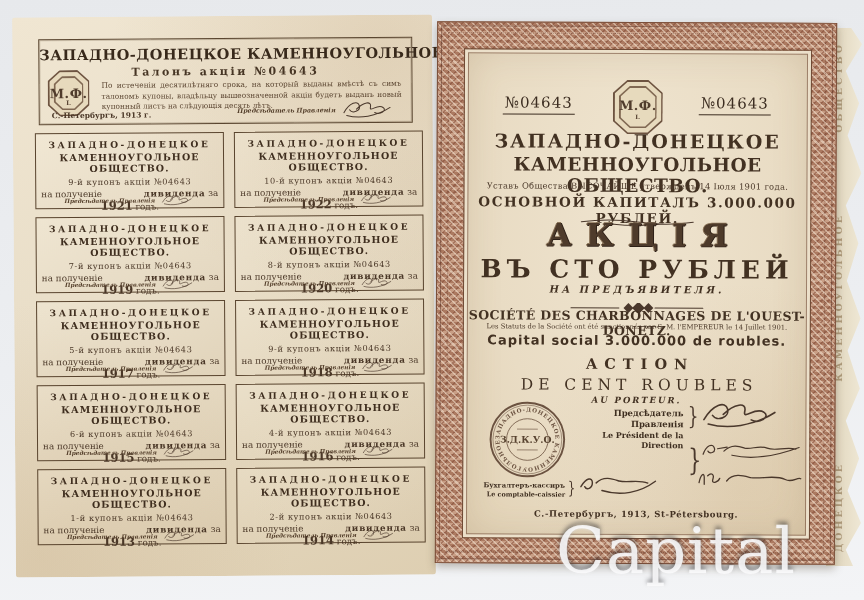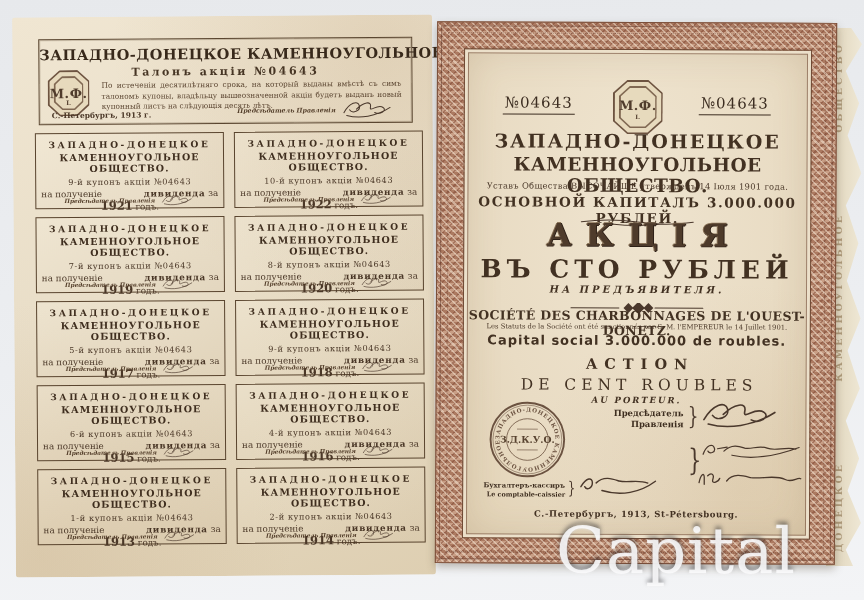--- a/index.html
+++ b/index.html
@@ -452,20 +452,21 @@
         <path id="sealArc" d="M50,50 m-35,0 a35,35 0 1,1 70,0 a35,35 0 1,1 -70,0" fill="none"></path>
         <text font-size="7" letter-spacing="1" fill="#6b5240" font-weight="bold">
           <textPath href="#sealArc">ЗАПАДНО-ДОНЕЦКОЕ  КАМЕННОУГОЛЬНОЕ  ОБЩЕСТВО  ✳</textPath>
         </text>
         <path d="M37,37 h26 M37,63 h26" stroke="#6b5240" stroke-width=".8" fill="none"></path>
         <text x="50" y="54" text-anchor="middle" font-size="11.5" font-weight="bold" fill="#57422f">З.Д.К.У.О.</text>
       </svg>
 
       <div class="sig-labels pres-l">
         <div class="lbl-ru">Предсѣдатель Правленія</div>
+        <div class="lbl-fr">Le Président de la Direction</div>
       </div>
       <div class="brace pres-b">}</div>
       <svg class="pres-s" viewBox="0 0 80 30">
           <use href="#sig-flourish"></use>
         </svg>
 
       <div class="brace memb-b">}</div>
       <svg class="memb-s1" viewBox="0 0 130 30">
           <use href="#sig-member1"></use>
         </svg>

